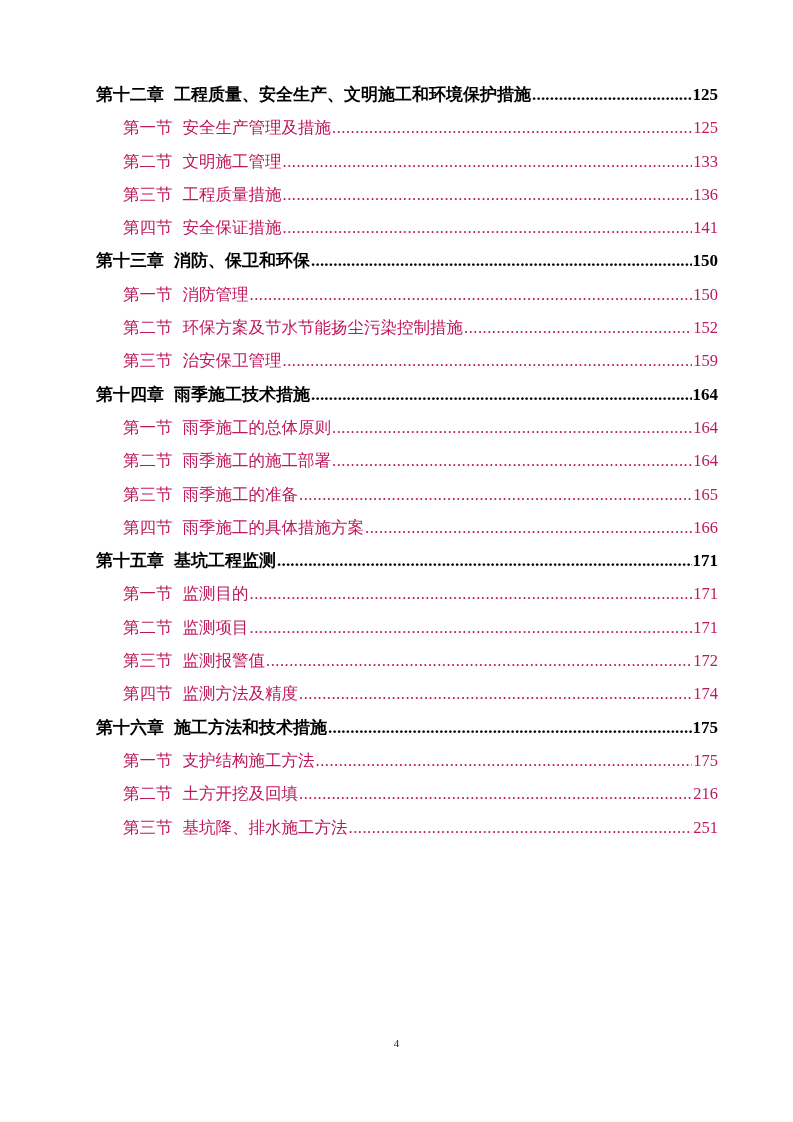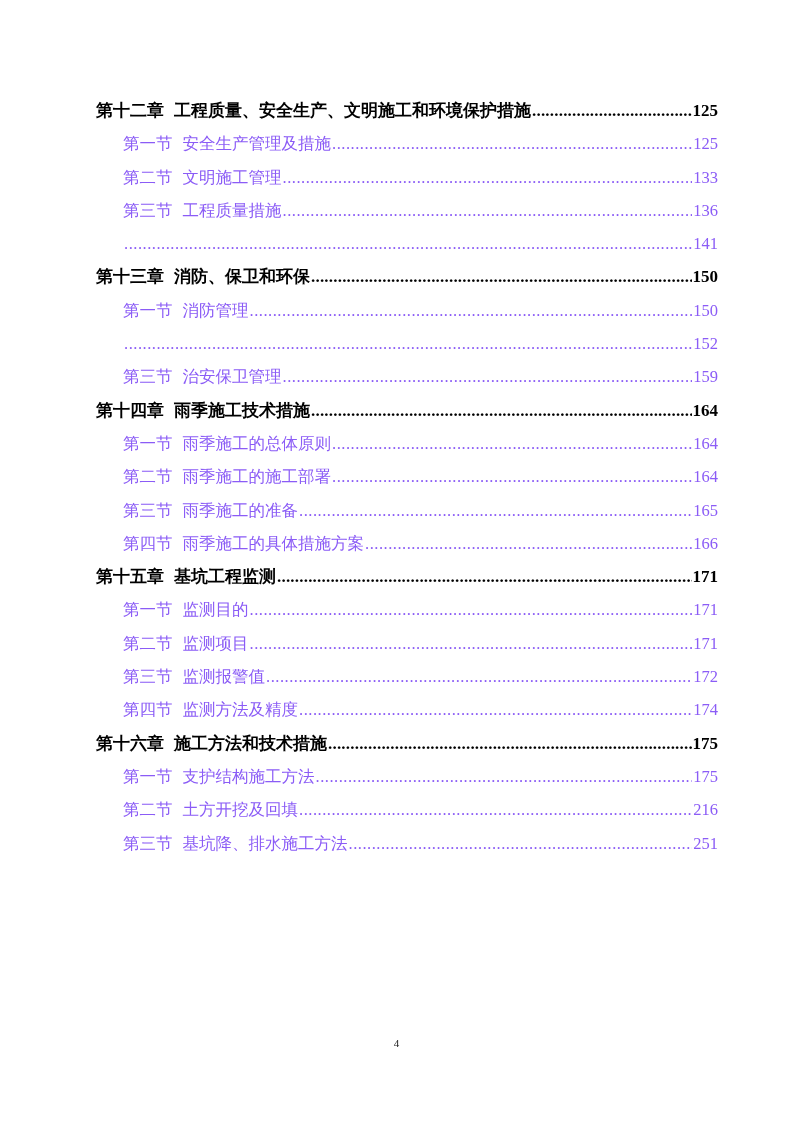--- a/index.html
+++ b/index.html
@@ -1,21 +1,21 @@
 <!DOCTYPE html>
 <html><head>
 <meta charset="utf-8">
 <style>
   html, body { margin: 0; padding: 0; background: #ffffff; }
   body { width: 793px; height: 1122px; position: relative; overflow: hidden;
          font-family: "Liberation Serif", "DejaVu Serif", serif; color: #000; }
-  .toc { position: absolute; left: 96px; top: 94px; width: 622px; }
+  .toc { position: absolute; left: 96px; top: 78px; width: 622px; }
   .row { display: flex; align-items: baseline; height: 33.3px; line-height: 33.3px; white-space: nowrap; }
   .row.chapter { font-weight: bold; font-size: 17px; }
-  .row.section { font-size: 16.5px; padding-left: 27px; color: #8b5cf6; }
+  .row.section { font-size: 16.5px; padding-left: 27px; color: #be185d; }
   .label { flex: 0 0 auto; }
   .num { margin-right: 10px; }
   .dots { flex: 1 1 auto; overflow: hidden; margin: 0 1px; position: relative; top: 0; }
   .dots::before { content: "......................................................................................................................................................................................................................................................................"; letter-spacing: 0.5px; }
   .row.chapter .dots::before { letter-spacing: 0.2px; }
   .page { flex: 0 0 auto; text-align: center; }
   .footer { position: absolute; top: 1037px; left: 0; width: 793px; text-align: center; font-size: 11px; color: #222; }
 </style>
 </head>
 <body>
@@ -35,34 +35,36 @@
       <span class="label"><span class="num">第二节</span><span>文明施工管理</span></span>
       <span class="dots"></span>
       <span class="page">133</span>
     </div>
   <div class="row section">
       <span class="label"><span class="num">第三节</span><span>工程质量措施</span></span>
       <span class="dots"></span>
       <span class="page">136</span>
     </div>
   <div class="row section">
+      <span class="label"><span class="num">第四节</span><span>安全保证措施</span></span>
       <span class="dots"></span>
       <span class="page">141</span>
     </div>
   <div class="row chapter">
       <span class="label"><span class="num">第十三章</span><span>消防、保卫和环保</span></span>
       <span class="dots"></span>
       <span class="page">150</span>
     </div>
   <div class="row section">
       <span class="label"><span class="num">第一节</span><span>消防管理</span></span>
       <span class="dots"></span>
       <span class="page">150</span>
     </div>
   <div class="row section">
+      <span class="label"><span class="num">第二节</span><span>环保方案及节水节能扬尘污染控制措施</span></span>
       <span class="dots"></span>
       <span class="page">152</span>
     </div>
   <div class="row section">
       <span class="label"><span class="num">第三节</span><span>治安保卫管理</span></span>
       <span class="dots"></span>
       <span class="page">159</span>
     </div>
   <div class="row chapter">
       <span class="label"><span class="num">第十四章</span><span>雨季施工技术措施</span></span>

